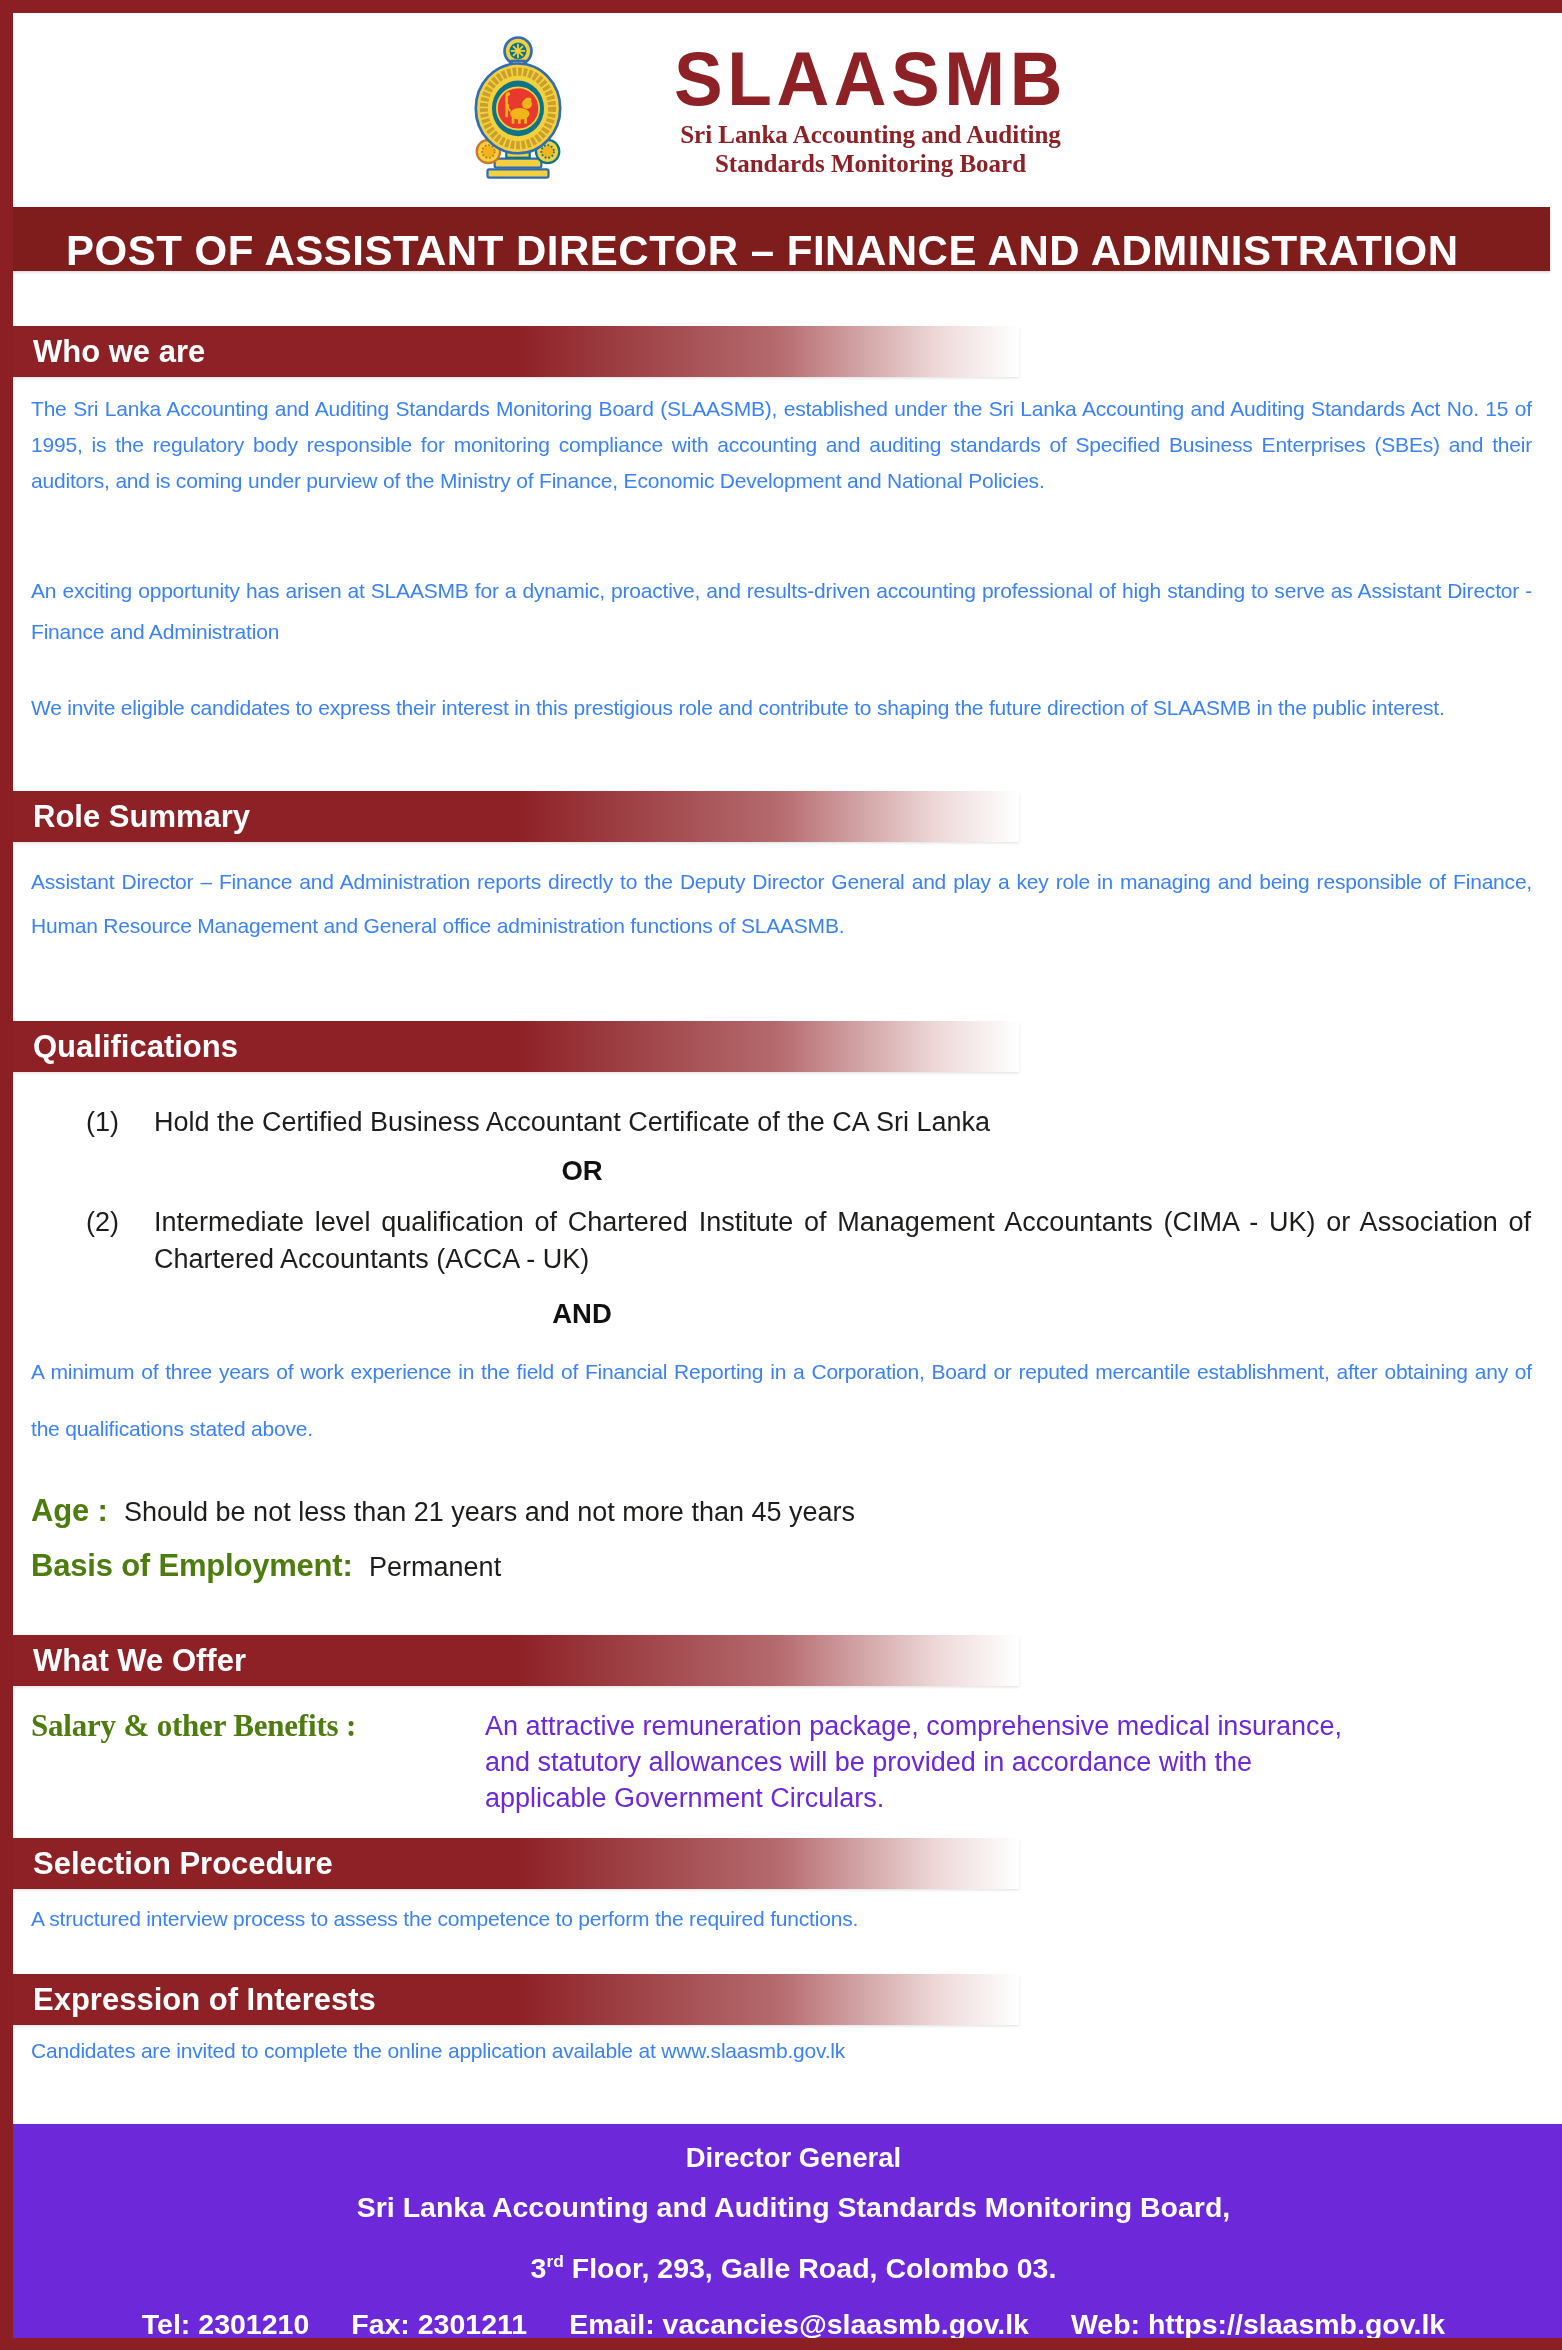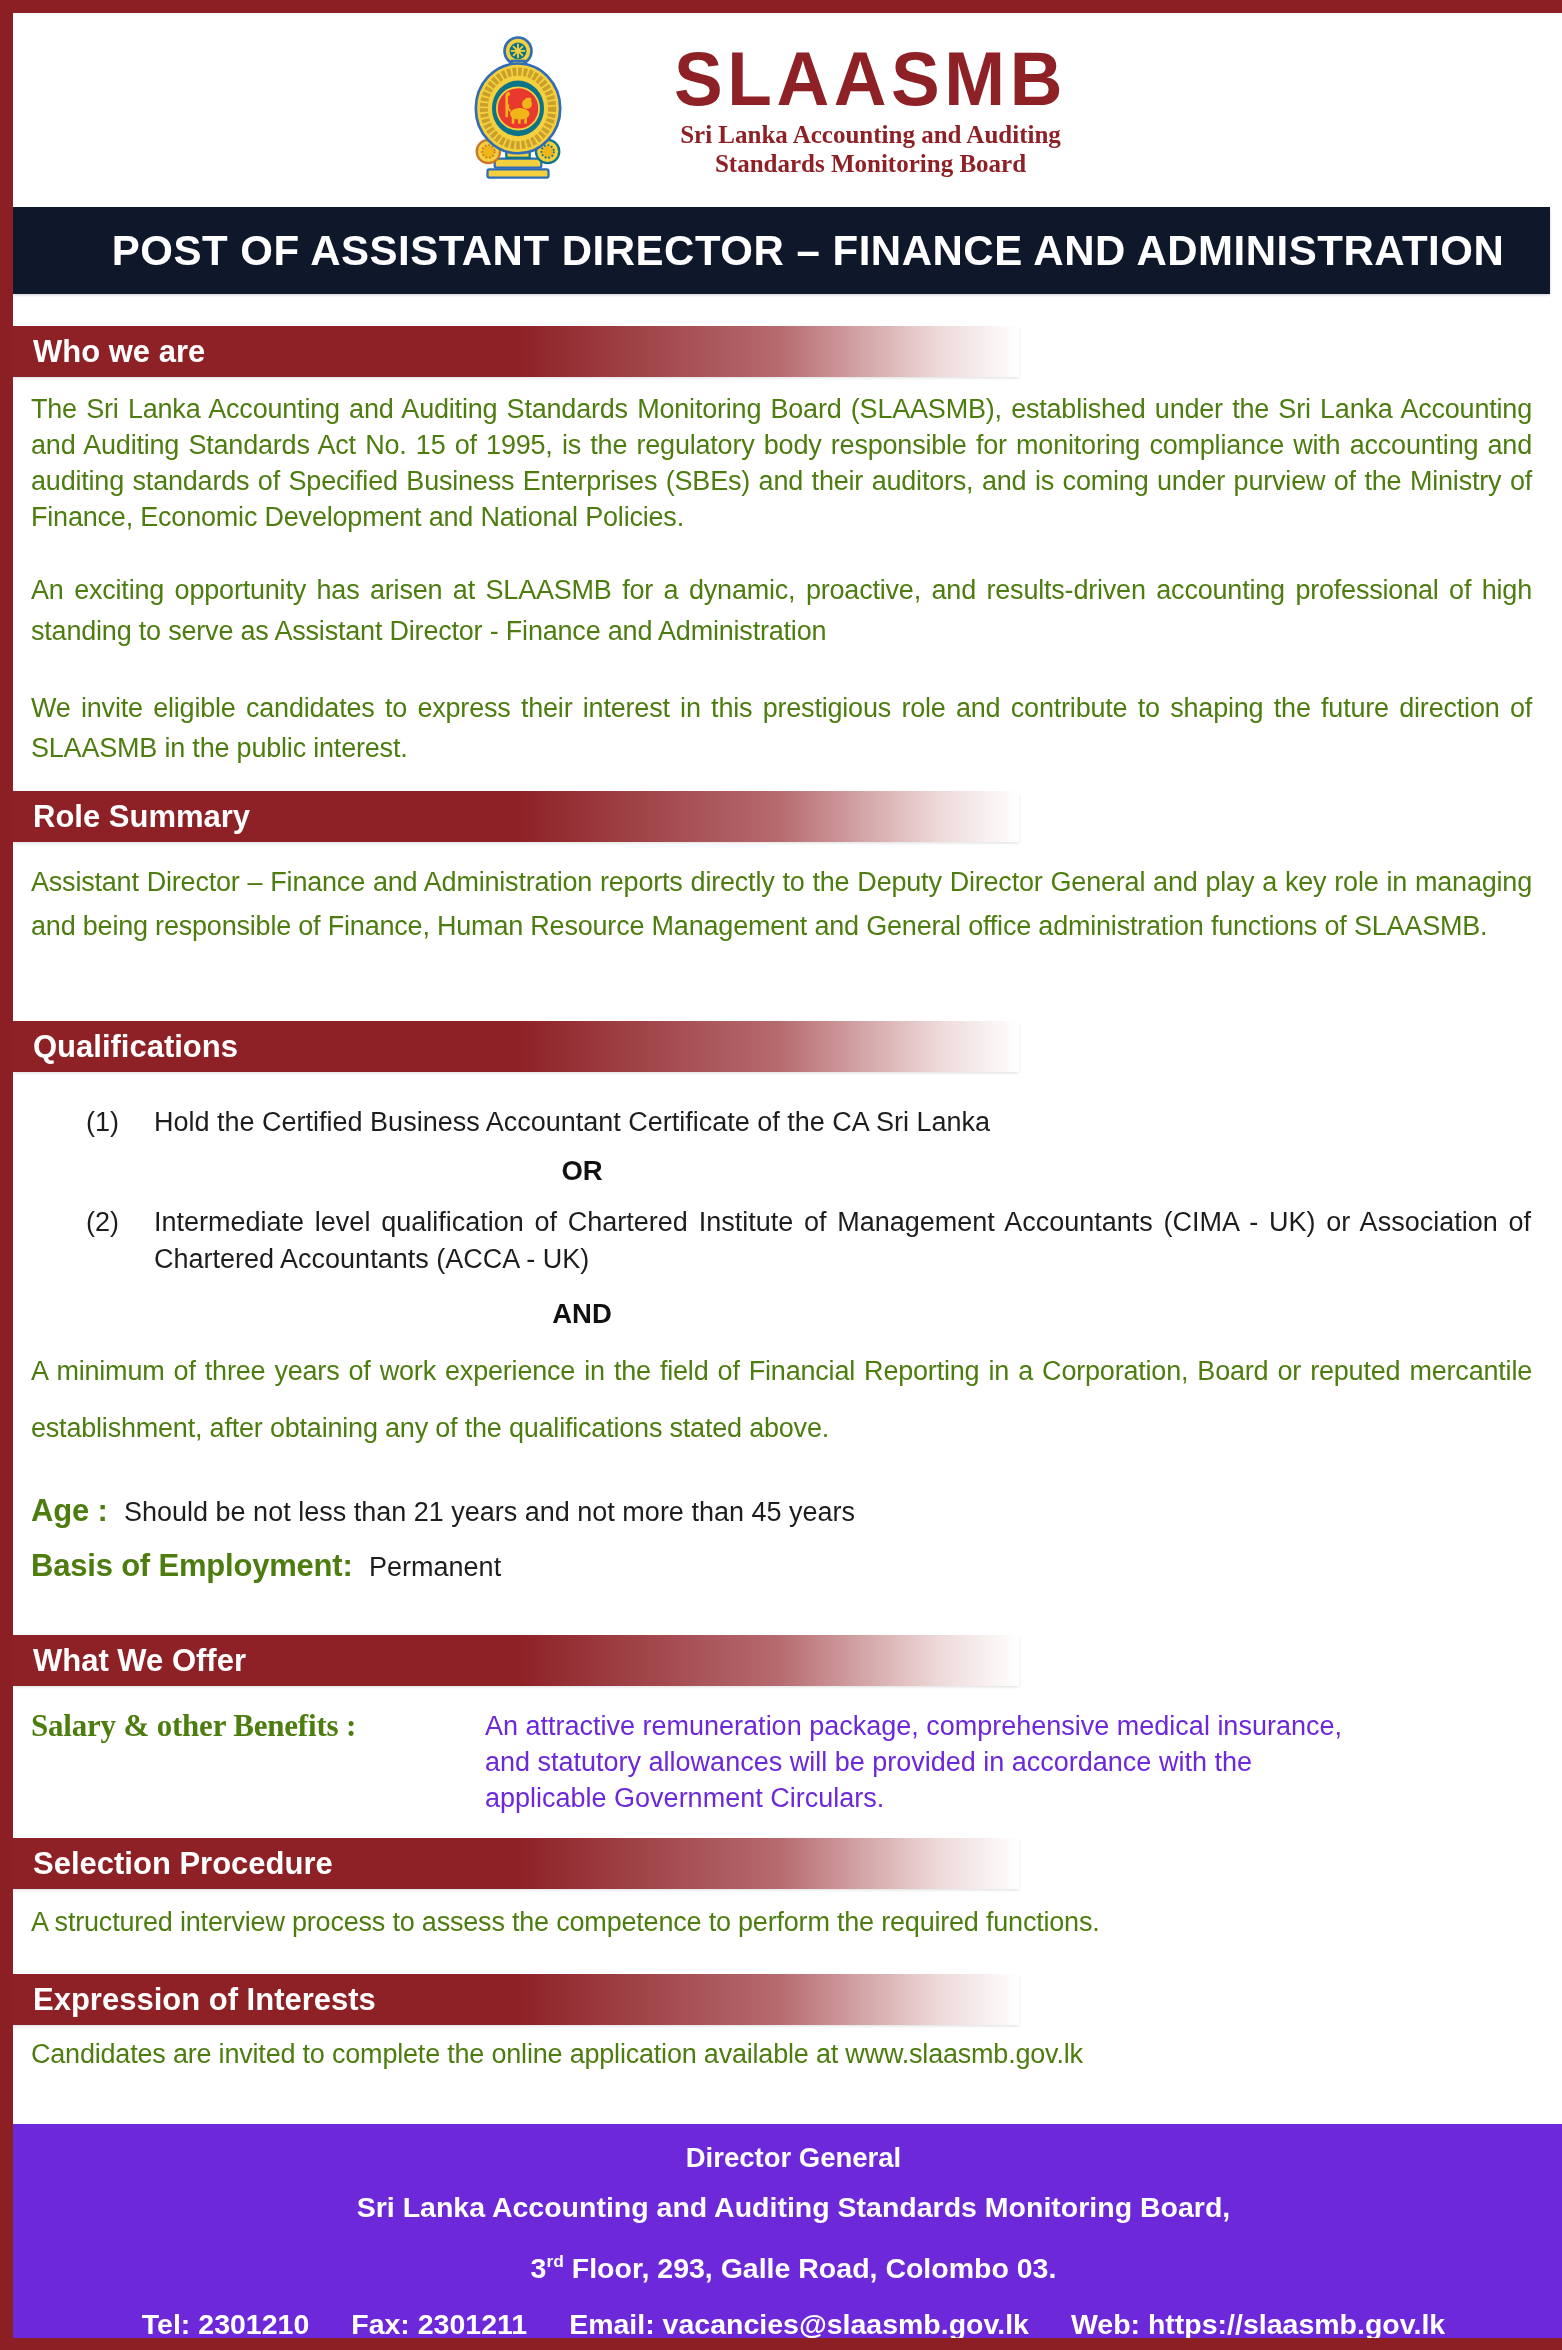--- a/index.html
+++ b/index.html
@@ -22,40 +22,39 @@
   .emblem{position:absolute;left:461px;top:33px;width:114px;height:149px;}
   .logo{position:absolute;left:643px;top:42px;width:455px;text-align:center;color:#8d2126;}
   .logo-word{
     font-size:73px;line-height:72px;font-weight:800;letter-spacing:4.6px;
     transform:scaleY(1.04);transform-origin:top center;
   }
   .logo-sub{font-family:"Liberation Serif", serif;font-weight:700;font-size:25px;line-height:28.5px;}
   .logo-sub.first{margin-top:7.3px;}
   
   .banner{
-    position:absolute;left:13px;top:207px;width:1537px;height:87px;
-    background:#0f172a;color:#ffffff;
+    position:absolute;left:13px;top:207px;width:1537px;height:64px;
+    background:#7f1d1d;color:#ffffff;
     font-weight:700;font-size:42px;line-height:87px;letter-spacing:0.5px;
     padding-left:53px;box-sizing:border-box;
     white-space:nowrap;
     box-shadow:0 1.8px 2.8px rgba(0,0,0,.18);
-    text-align:center;
   }
   
   .bar{
     position:absolute;left:13px;width:1006px;height:51px;
     background:linear-gradient(90deg,#8d2126 0%,#8d2126 50%,#b56a6e 76%,#eed9d9 92%,#ffffff 100%);
     color:#ffffff;font-weight:700;font-size:31px;line-height:51px;
     padding-left:20px;box-sizing:border-box;
     box-shadow:0 1.8px 2.8px rgba(0,0,0,.12);
   }
   
   .para{
     position:absolute;left:31px;width:1501px;
-    font-size:27px;color:#4d7c0f;letter-spacing:-0.2px;
+    font-size:21px;color:#3b82f6;letter-spacing:-0.2px;
   }
   .just{text-align:justify;}
   .qitem{position:absolute;left:86px;width:1445px;display:flex;font-size:27px;color:#1d1d1b;}
   .qnum{flex:none;width:68px;}
   .qtext{flex:1;}
   .conj{
     position:absolute;left:31px;width:1102px;text-align:center;
     font-size:27.5px;font-weight:700;color:#111111;
   }
   .labelline{position:absolute;left:31px;width:1501px;display:flex;align-items:baseline;}

